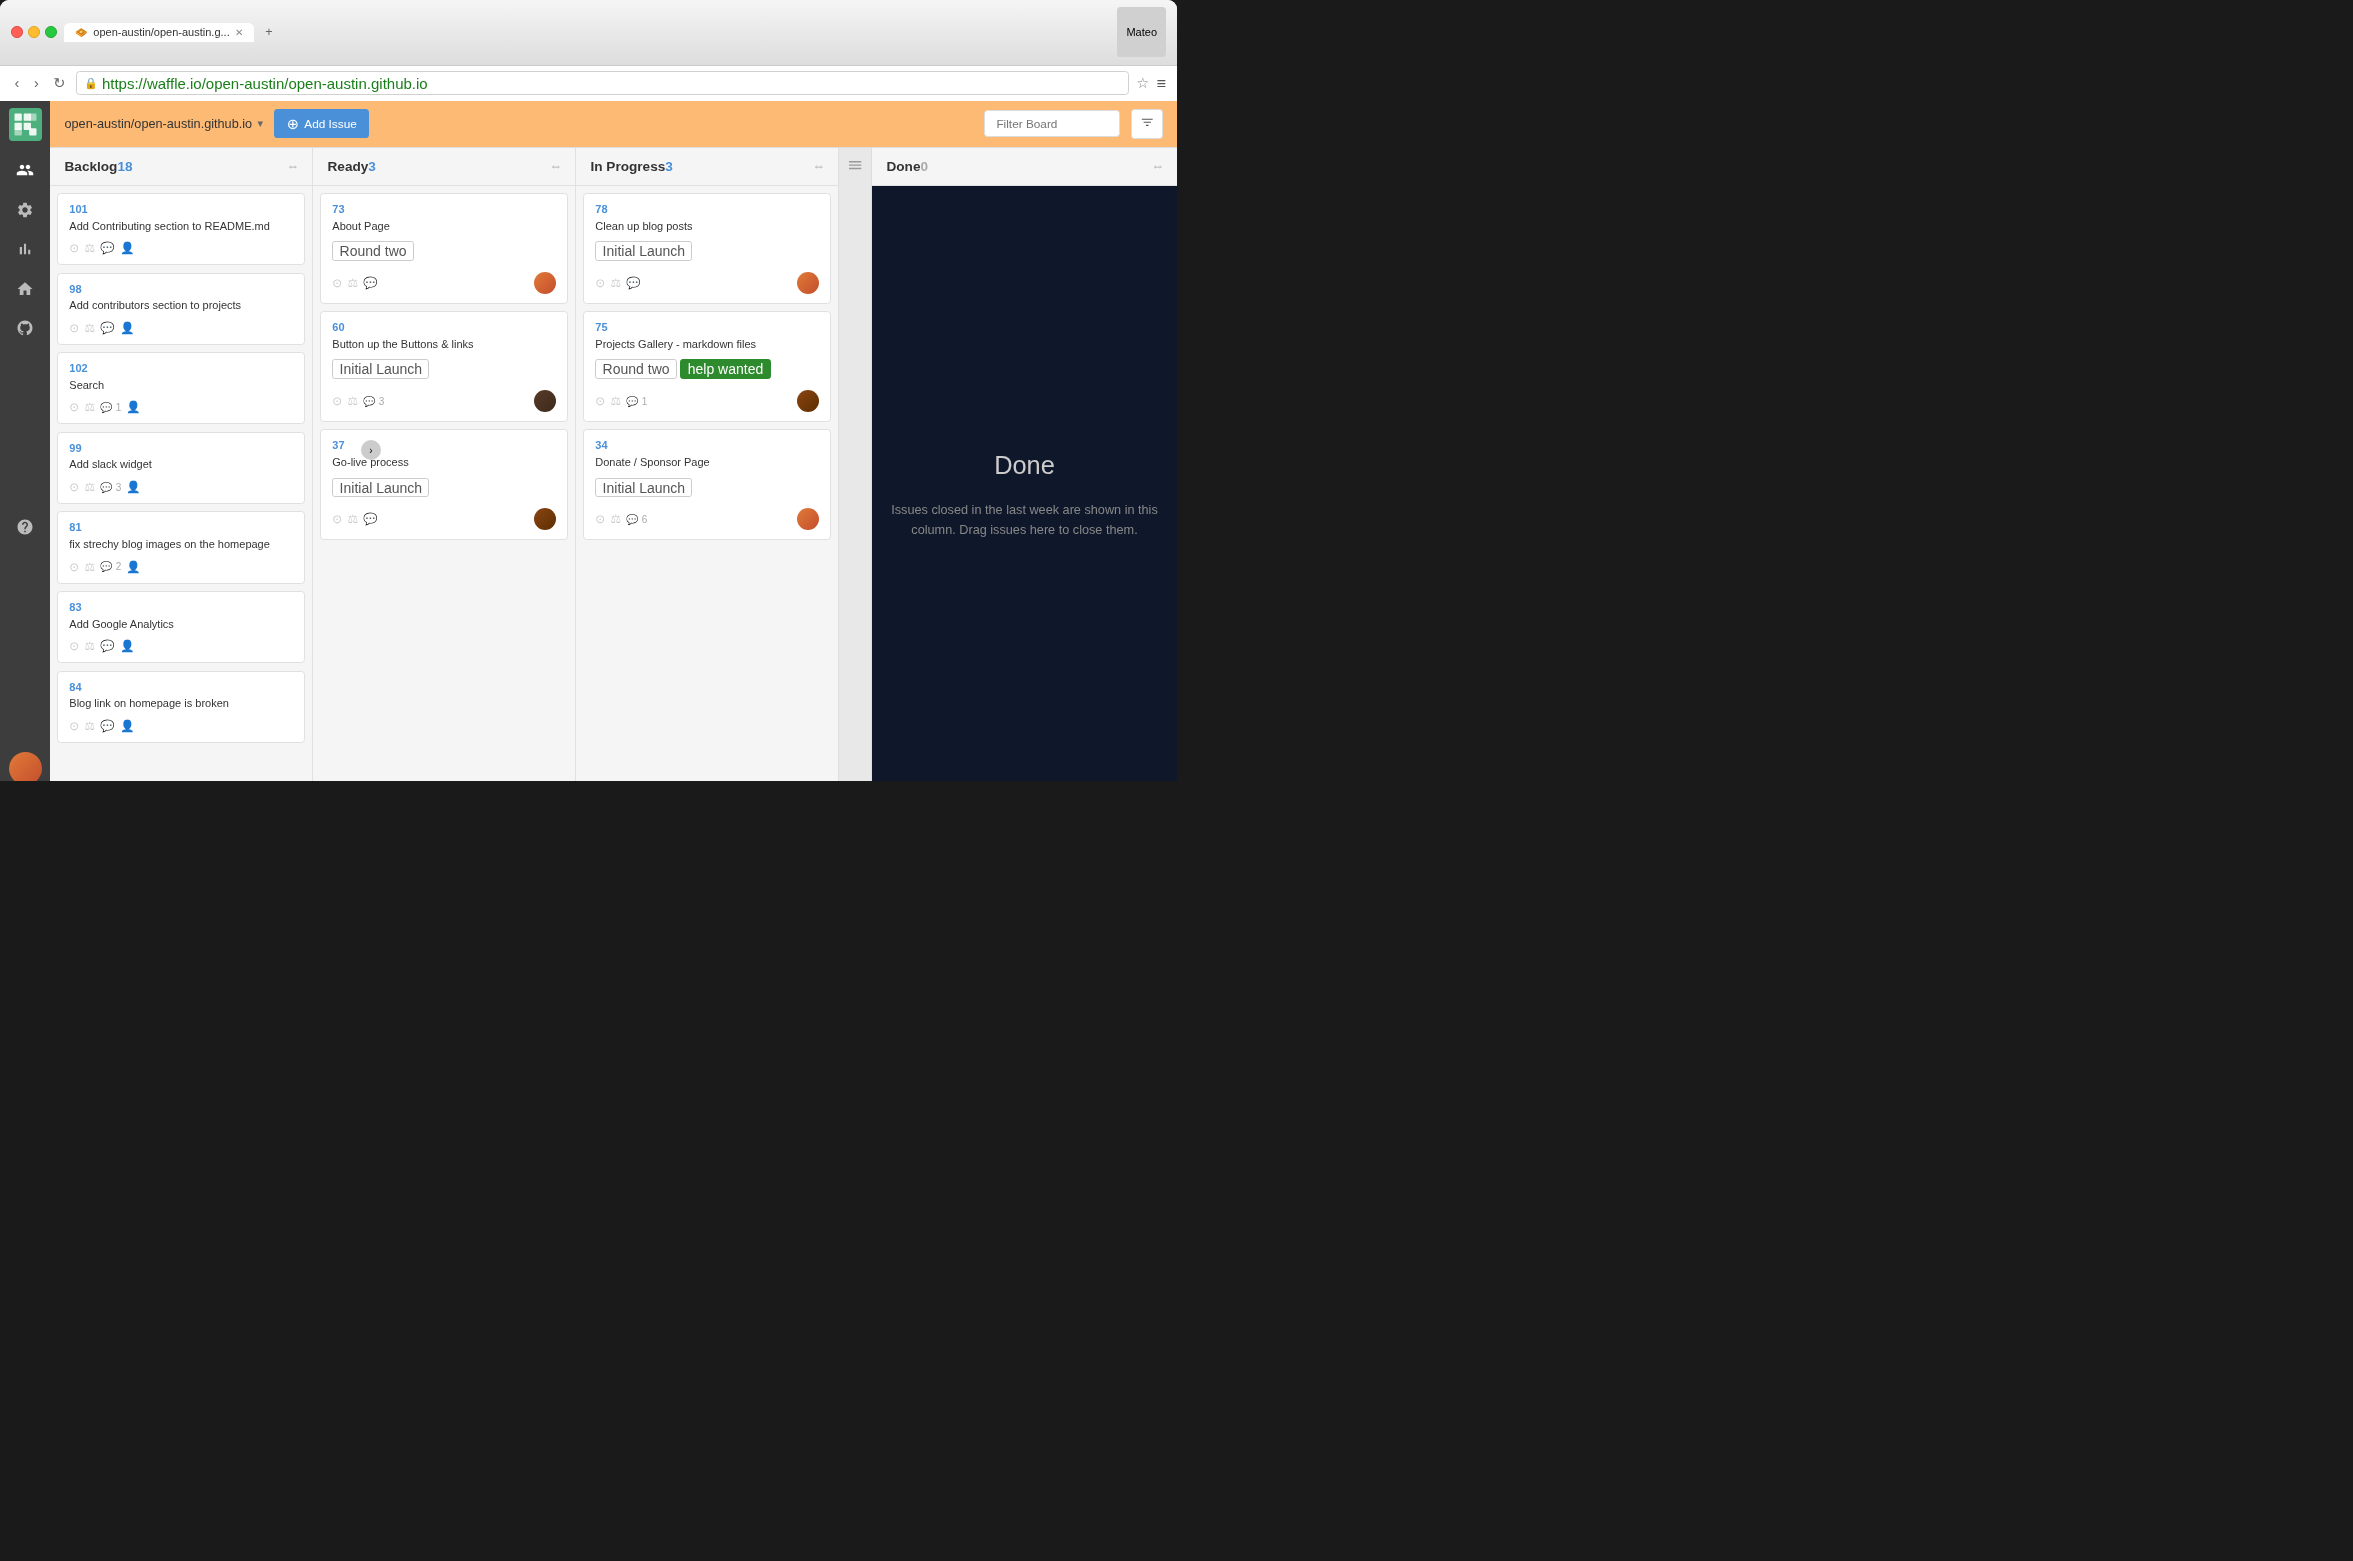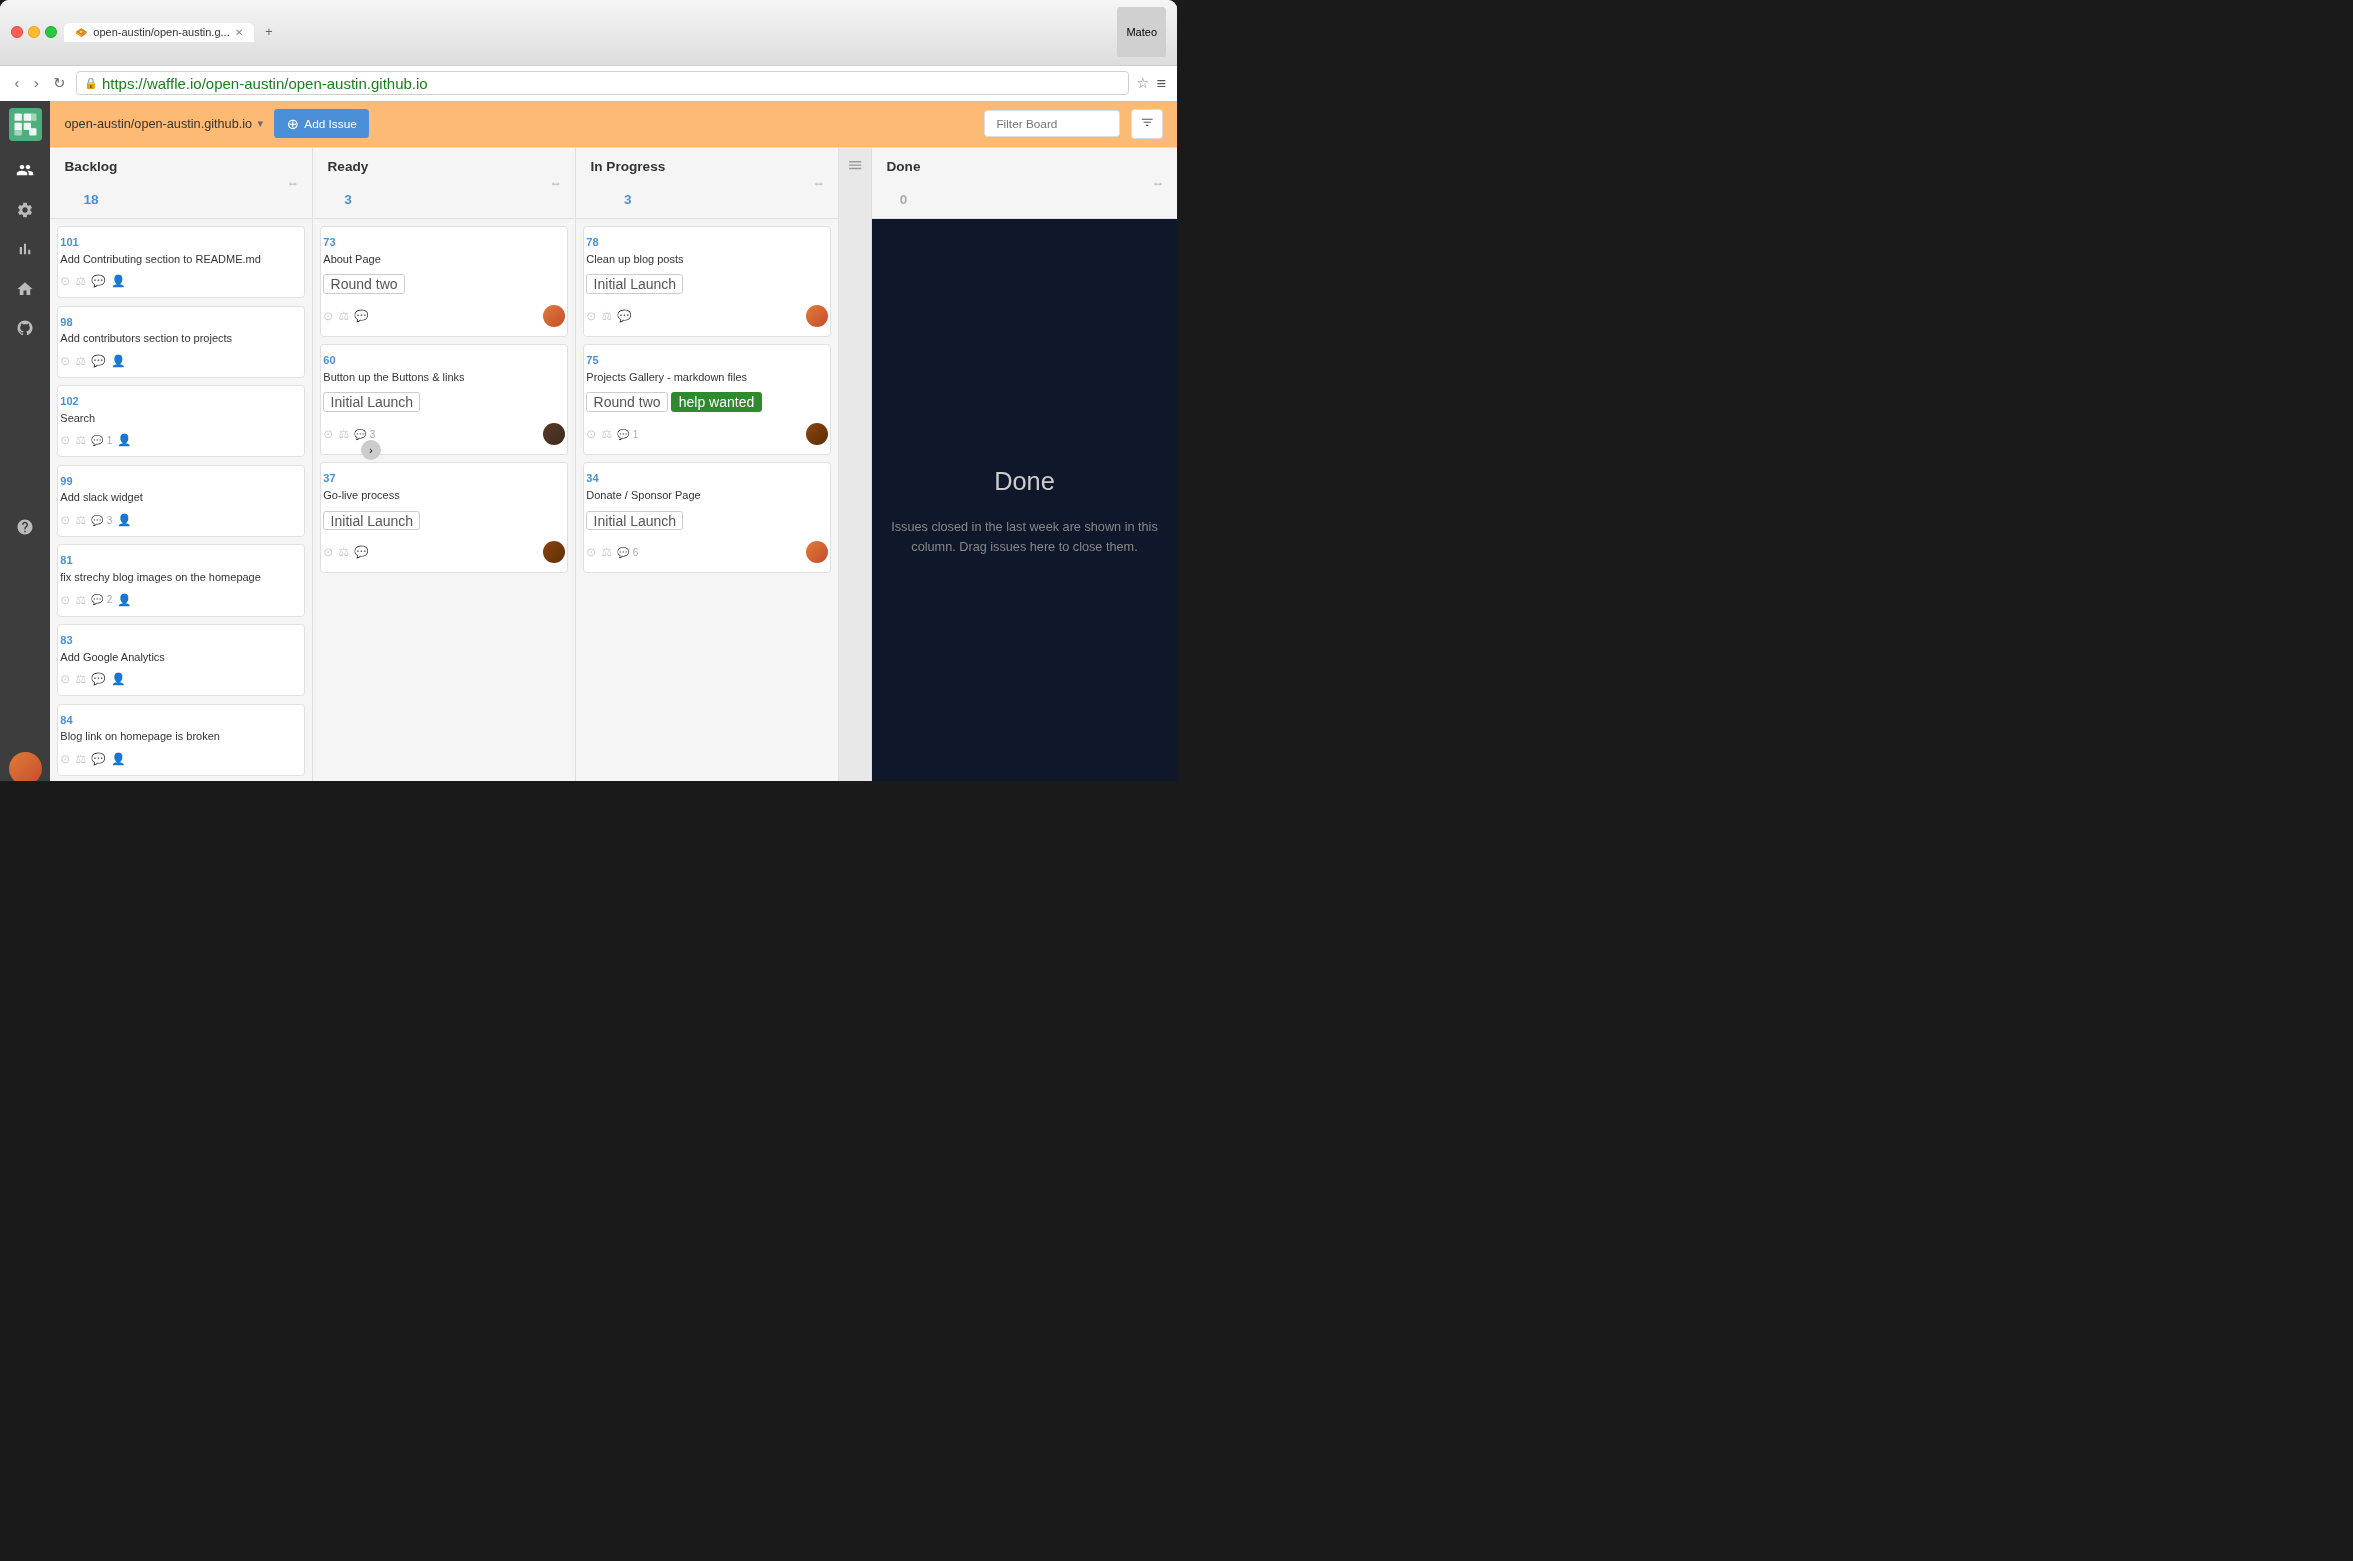--- a/index.html
+++ b/index.html
@@ -41,27 +41,27 @@
     .top-bar { background: #fdba74; border-bottom: 0.9px solid #ddd; padding: 7.3px 14.5px; display: flex; align-items: center; gap: 11px; height: 47px; }
     .project-selector { display: flex; align-items: center; gap: 5.4px; font-size: 12.7px; color: #333; cursor: pointer; }
     .project-name { font-weight: 500; }
     .chevron-down { color: #666; font-size: 11px; }
     .add-issue-btn { background: #4a90d9; color: white; border: none; border-radius: 3.6px; padding: 6.3px 12.7px; font-size: 11.8px; cursor: pointer; display: flex; align-items: center; gap: 5.4px; }
     .filter-input { margin-left: auto; border: 0.9px solid #ddd; border-radius: 3.6px; padding: 5.4px 11px; font-size: 11.8px; color: #999; width: 136px; }
     .filter-icon-btn { background: white; border: 0.9px solid #ddd; border-radius: 3.6px; padding: 5.4px 7.3px; cursor: pointer; color: #555; }
     .board { display: flex; flex: 1; overflow-x: auto; padding: 0; }
     .column { min-width: 263px; max-width: 263px; background: #f5f5f5; border-right: 0.9px solid #e0e0e0; display: flex; flex-direction: column; }
     .column-header { padding: 11px 14.5px; display: flex; align-items: center; justify-content: space-between; background: #f5f5f5; border-bottom: 0.9px solid #e0e0e0; }
-    .column-title { font-size: 13.6px; font-weight: 600; color: #333; display: flex; align-items: center; gap: 18px; flex-direction: column; }
+    .column-title { font-size: 13.6px; font-weight: 600; color: #333; display: flex; align-items: center; gap: 0; }
     .column-count { color: #4a90d9; font-size: 13.6px; font-weight: 600; }
     .column-expand { color: #aaa; font-size: 12.7px; cursor: pointer; letter-spacing: -1.8px; }
     .column-body { flex: 1; overflow-y: auto; padding: 7.3px; display: flex; flex-direction: column; gap: 7.3px; }
 
     
-    .card { background: white; border-radius: 3.6px; border: 0.9px solid #e0e0e0; padding: 9px 2px; cursor: pointer; }
+    .card { background: white; border-radius: 3.6px; border: 0.9px solid #e0e0e0; padding: 9px 11px; cursor: pointer; }
     .card-number { color: #4a90d9; font-size: 11px; font-weight: 600; margin-bottom: 3.6px; }
     .card-title { font-size: 11px; color: #333; margin-bottom: 7.3px; line-height: 1.4; }
     .card-footer { display: flex; align-items: center; gap: 5.4px; margin-top: 5.4px; }
     .card-tag { display: inline-block; border: 0.9px solid #ccc; border-radius: 2.7px; padding: 0.9px 6.3px; font-size: 14px; color: #555; margin-bottom: 5.4px; }
     .card-tag.green { background: #2d8a2d; color: white; border-color: #2d8a2d; }
     .card-icon { color: #ccc; font-size: 11.8px; }
     .card-comments { color: #aaa; font-size: 10px; display: flex; align-items: center; gap: 1.8px; }
     .card-avatar { width: 22px; height: 22px; border-radius: 50%; background: #888; margin-left: auto; overflow: hidden; }
     .avatar-placeholder { width: 100%; height: 100%; background: linear-gradient(135deg, #e07b39, #c44d2c); }
     .avatar-placeholder2 { width: 100%; height: 100%; background: linear-gradient(135deg, #5a3a2a, #3a2a1a); }

